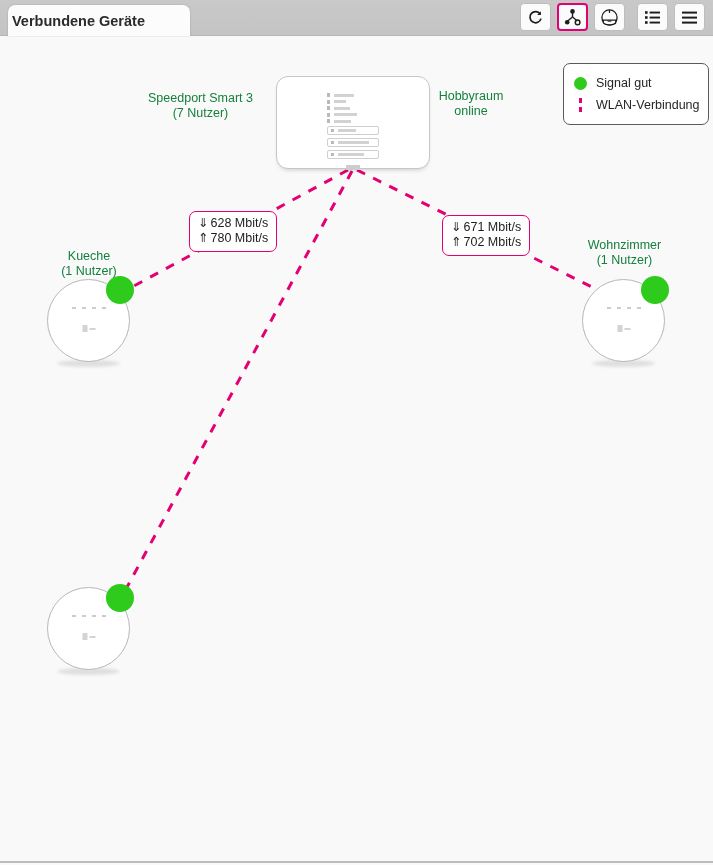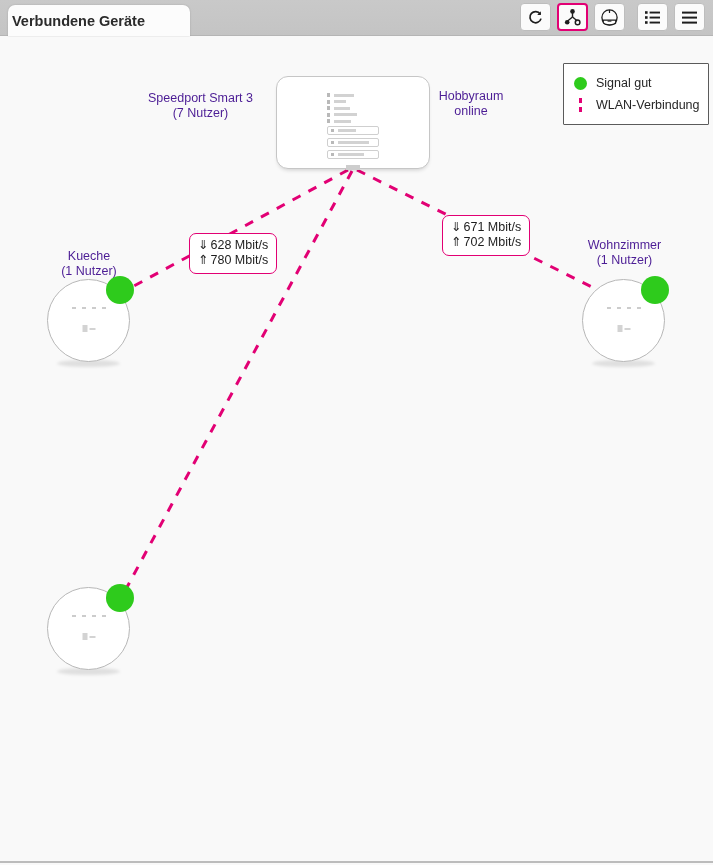--- a/index.html
+++ b/index.html
@@ -94,21 +94,21 @@
 
   
   .legend {
     position: absolute;
     left: 563px;
     top: 26px;
     width: 146px;
     padding: 8px 10px;
     background: #ffffff;
     border: 1px solid #5b5b5b;
-    border-radius: 1px;
+    border-radius: 7px;
     box-sizing: border-box;
   }
   .legend-row {
     display: flex;
     align-items: center;
     height: 22px;
   }
   .legend-dot {
     width: 13px; height: 13px;
     border-radius: 50%;
@@ -188,21 +188,21 @@
     height: 5px;
     background: #cdcdcd;
   }
 
   
   .nlabel {
     position: absolute;
     text-align: center;
     font-size: 12.5px;
     line-height: 15px;
-    color: #4c1d95;
+    color: #15803d;
     white-space: nowrap;
   }
 
   
   .repeater {
     position: absolute;
     width: 83px;
     height: 83px;
   }
   .rep-circle {
@@ -475,21 +475,21 @@
         <i></i>
         <i></i>
       </div>
     <div class="rep-glyph">
         <b></b>
         <s></s>
       </div>
     <div class="status-dot"></div>
   </div>
 
-  <div class="speed" style="left:189px; top:196px;">
+  <div class="speed" style="left:189px; top:174px;">
     <div>
       <span class="arr">⇓</span><span>628 Mbit/s</span>
     </div>
     <div>
       <span class="arr">⇑</span><span>780 Mbit/s</span>
     </div>
   </div>
 
   <div class="speed" style="left:442px; top:178px;">
     <div>

